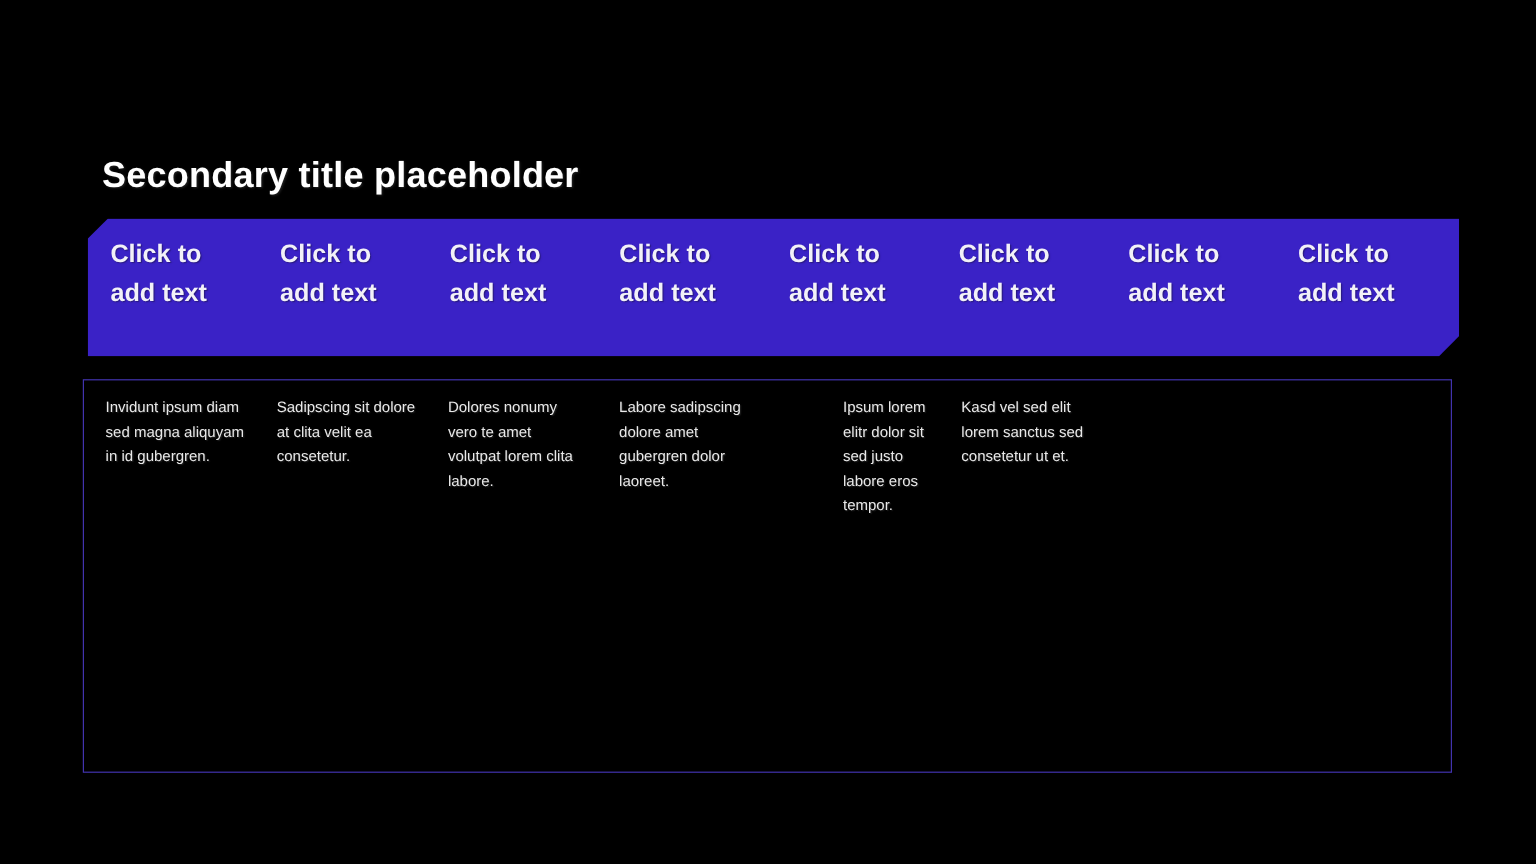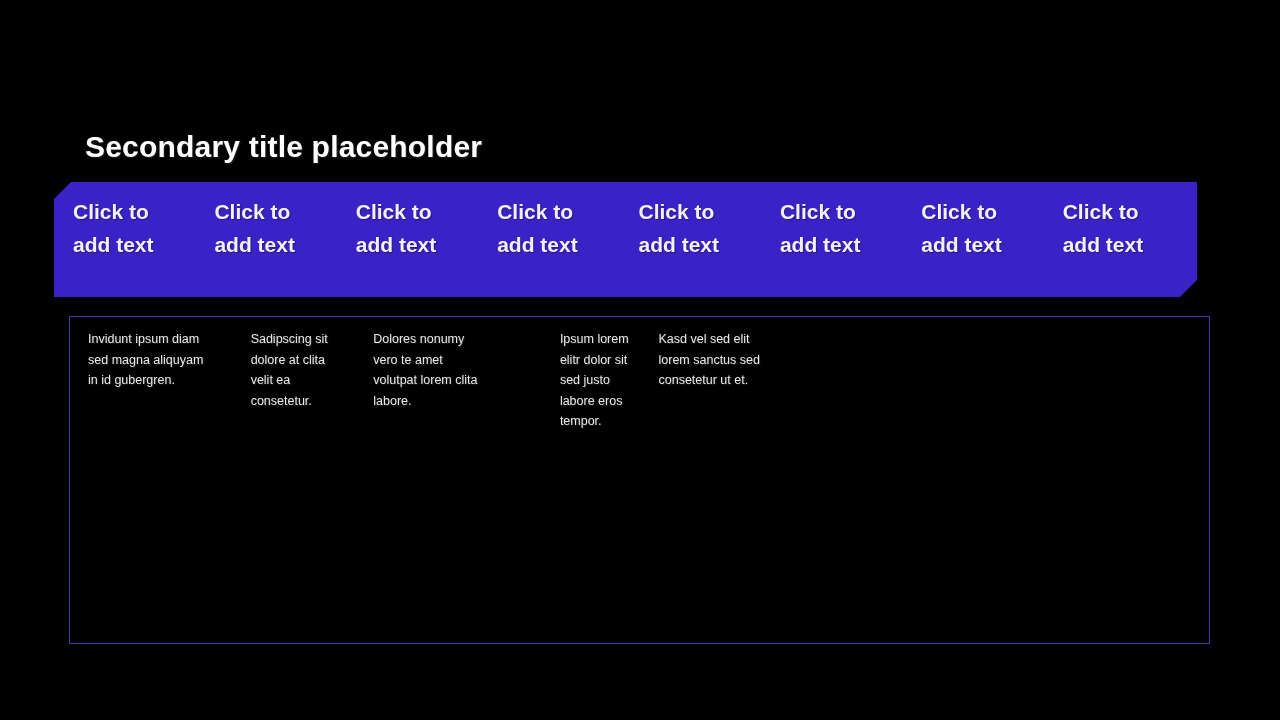--- a/index.html
+++ b/index.html
@@ -24,21 +24,21 @@
     margin: 0;
     font-size: 30px;
     font-weight: bold;
     color: #ffffff;
     letter-spacing: 0.2px;
     text-shadow: 1px 1px 2px rgba(40,40,40,0.9);
     white-space: nowrap;
   }
   .text-banner {
     position: absolute;
-    left: 54px;
+    left: 73px;
     top: 182px;
     width: 1143px;
     height: 115px;
     background: #3a22c6;
     clip-path: polygon(17px 0, 100% 0, 100% calc(100% - 17px), calc(100% - 17px) 100%, 0 100%, 0 17px);
     box-sizing: border-box;
     padding: 14px 19px 0 19px;
     display: grid;
     grid-template-columns: repeat(8, 1fr);
     column-gap: 26px;
@@ -88,19 +88,20 @@
     <div class="banner-cell" style="color: rgb(242, 241, 248);">Click to add text</div>
     <div class="banner-cell" style="color: rgb(242, 241, 248);">Click to add text</div>
     <div class="banner-cell" style="color: rgb(242, 241, 248);">Click to add text</div>
     <div class="banner-cell" style="color: rgb(242, 241, 248);">Click to add text</div>
     <div class="banner-cell" style="color: rgb(242, 241, 248);">Click to add text</div>
     <div class="banner-cell" style="color: rgb(242, 241, 248);">Click to add text</div>
   </div>
 
   <div class="content-box" style="border-color: rgb(66, 51, 174);">
     <p class="content-col" style="color: rgb(233, 233, 233);">Invidunt ipsum diam sed magna aliquyam in id gubergren.</p>
-    <p class="content-col" style="color: rgb(233, 233, 233); margin-left: 20px;">Sadipscing sit dolore at clita velit ea consetetur.</p>
+    <p class="content-col" style="color: rgb(233, 233, 233);">Sadipscing sit dolore at clita velit ea consetetur.</p>
     <p class="content-col" style="color: rgb(233, 233, 233);">Dolores nonumy vero te amet volutpat lorem clita labore.</p>
+    <p class="content-col" style="color: rgb(233, 233, 233);">Labore sadipscing dolore amet gubergren dolor laoreet.</p>
     <p class="content-col" style="color: rgb(233, 233, 233); margin-left: 44px;">Ipsum lorem elitr dolor sit sed justo labore eros tempor.</p>
     <p class="content-col" style="color: rgb(233, 233, 233);">Kasd vel sed elit lorem sanctus sed consetetur ut et.</p>
   </div>
 
 </div>
 
 </body></html>

